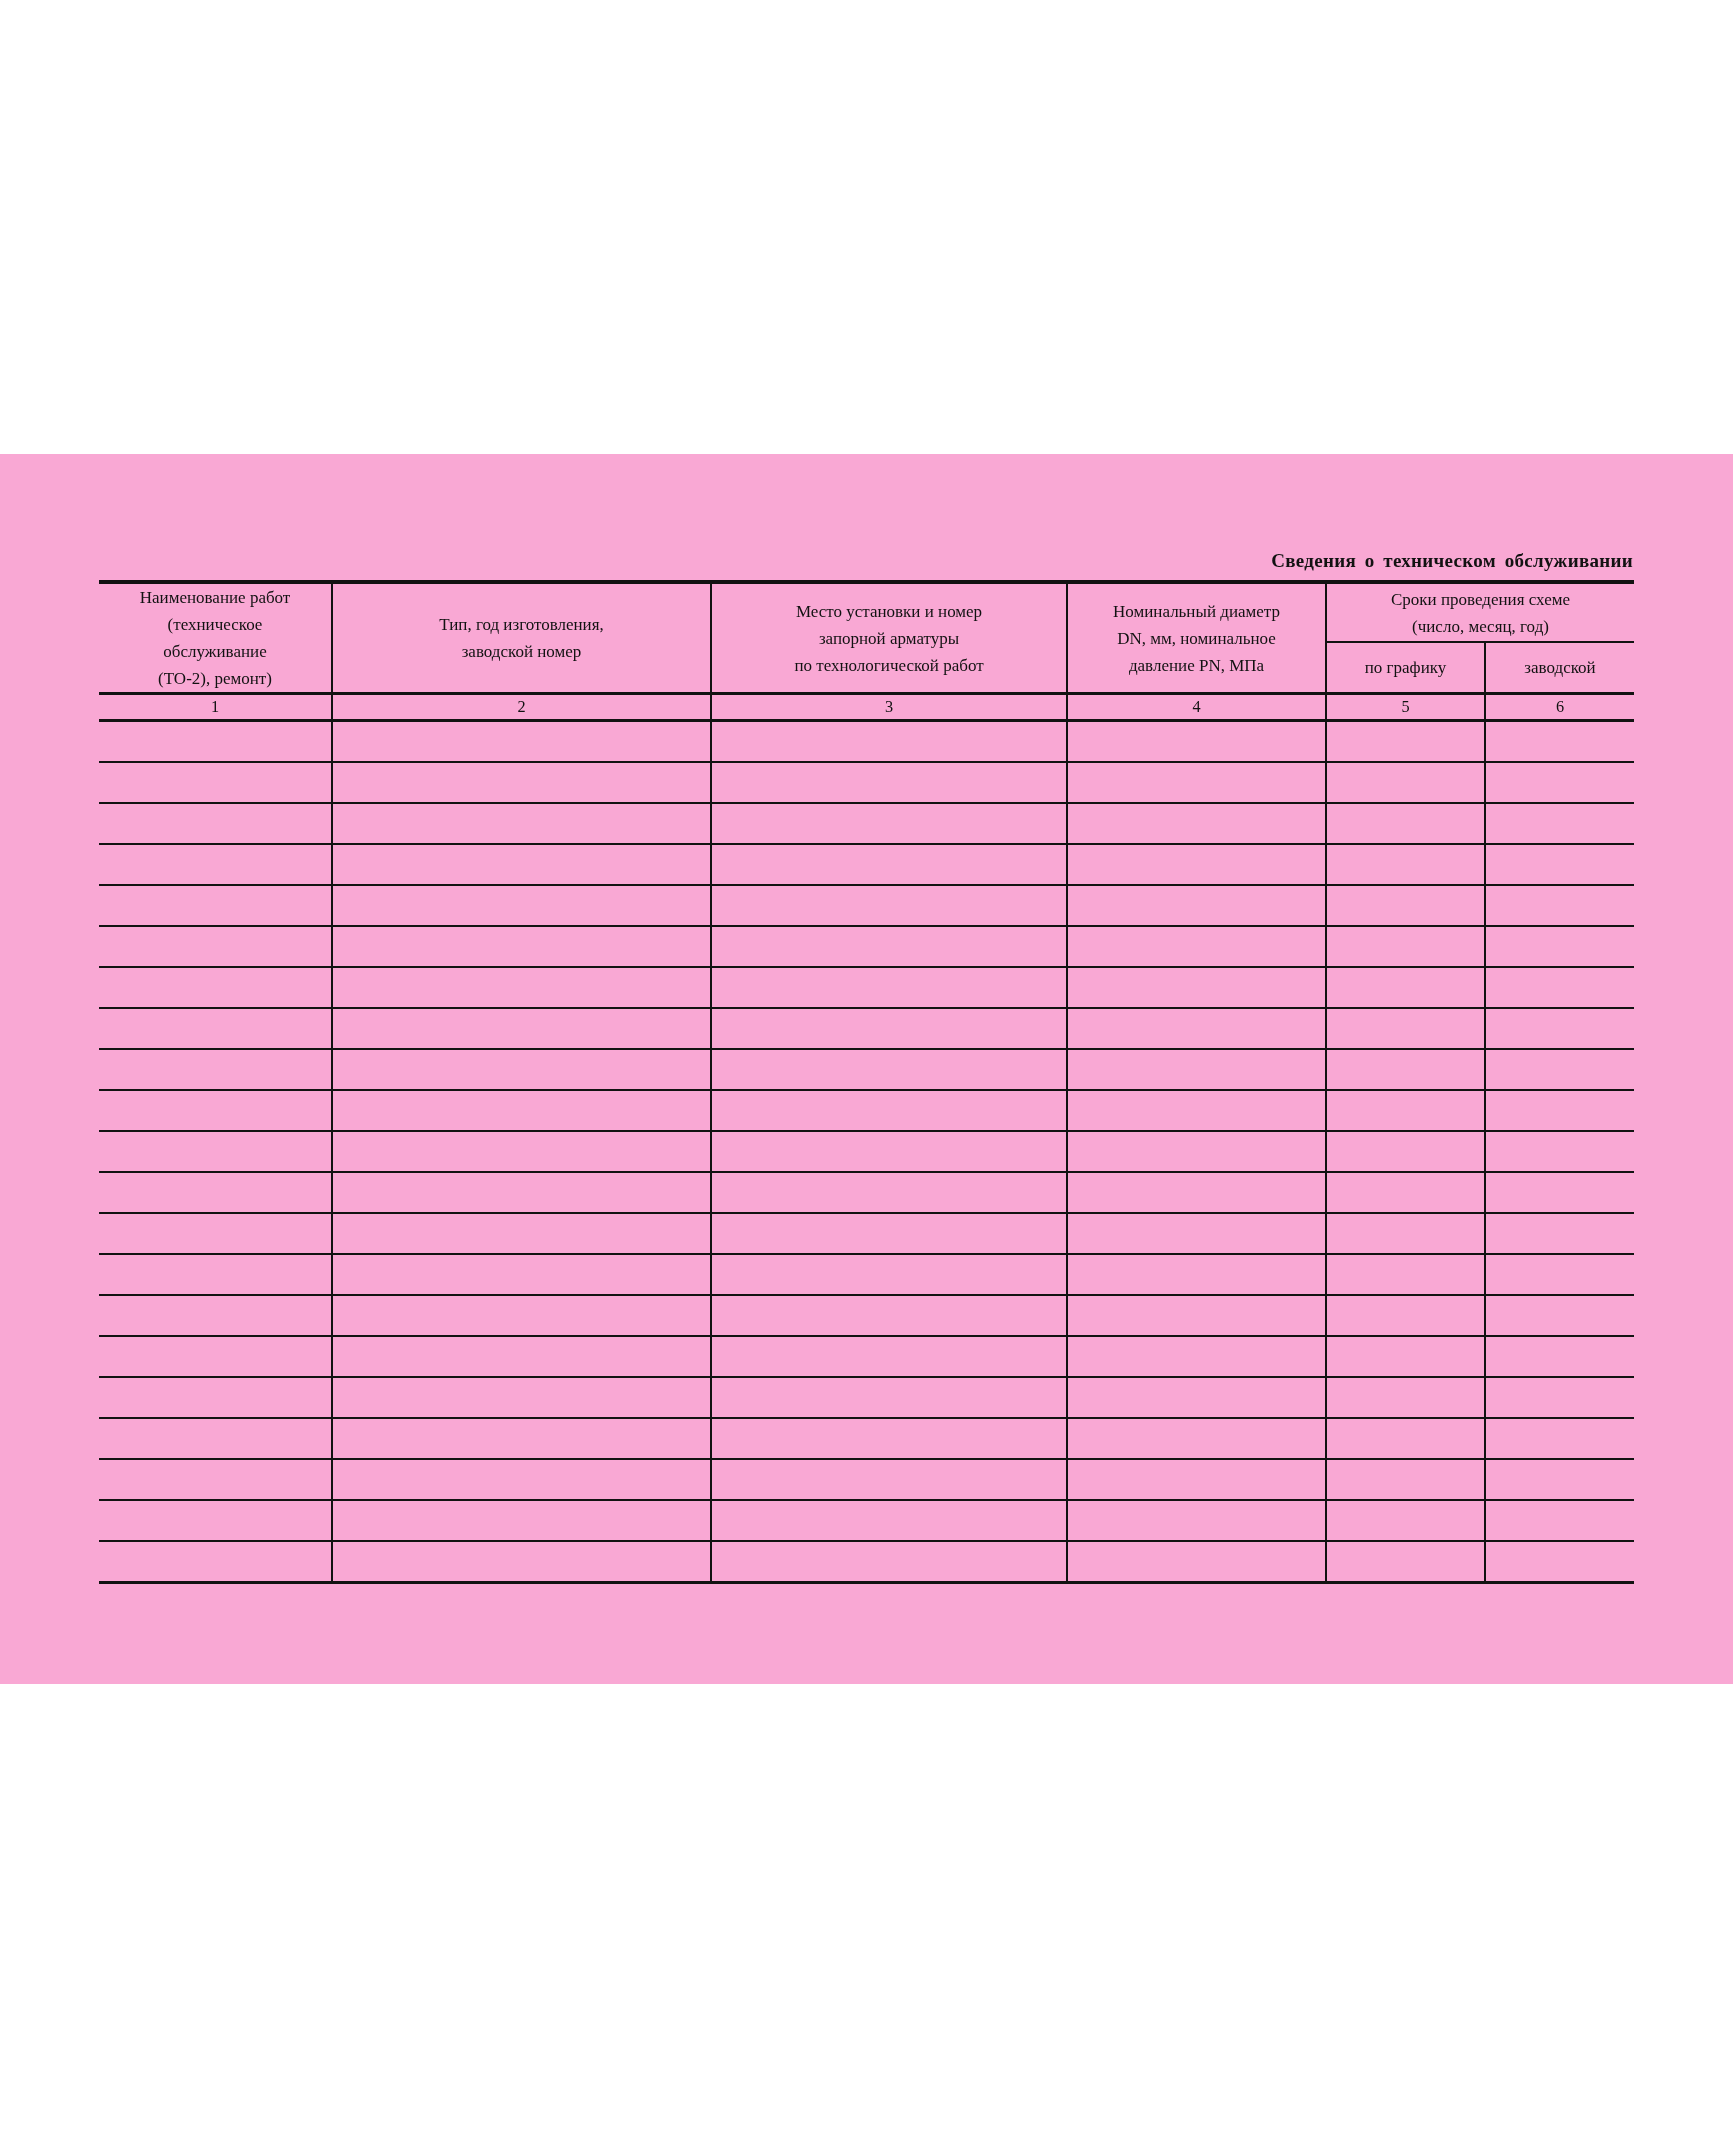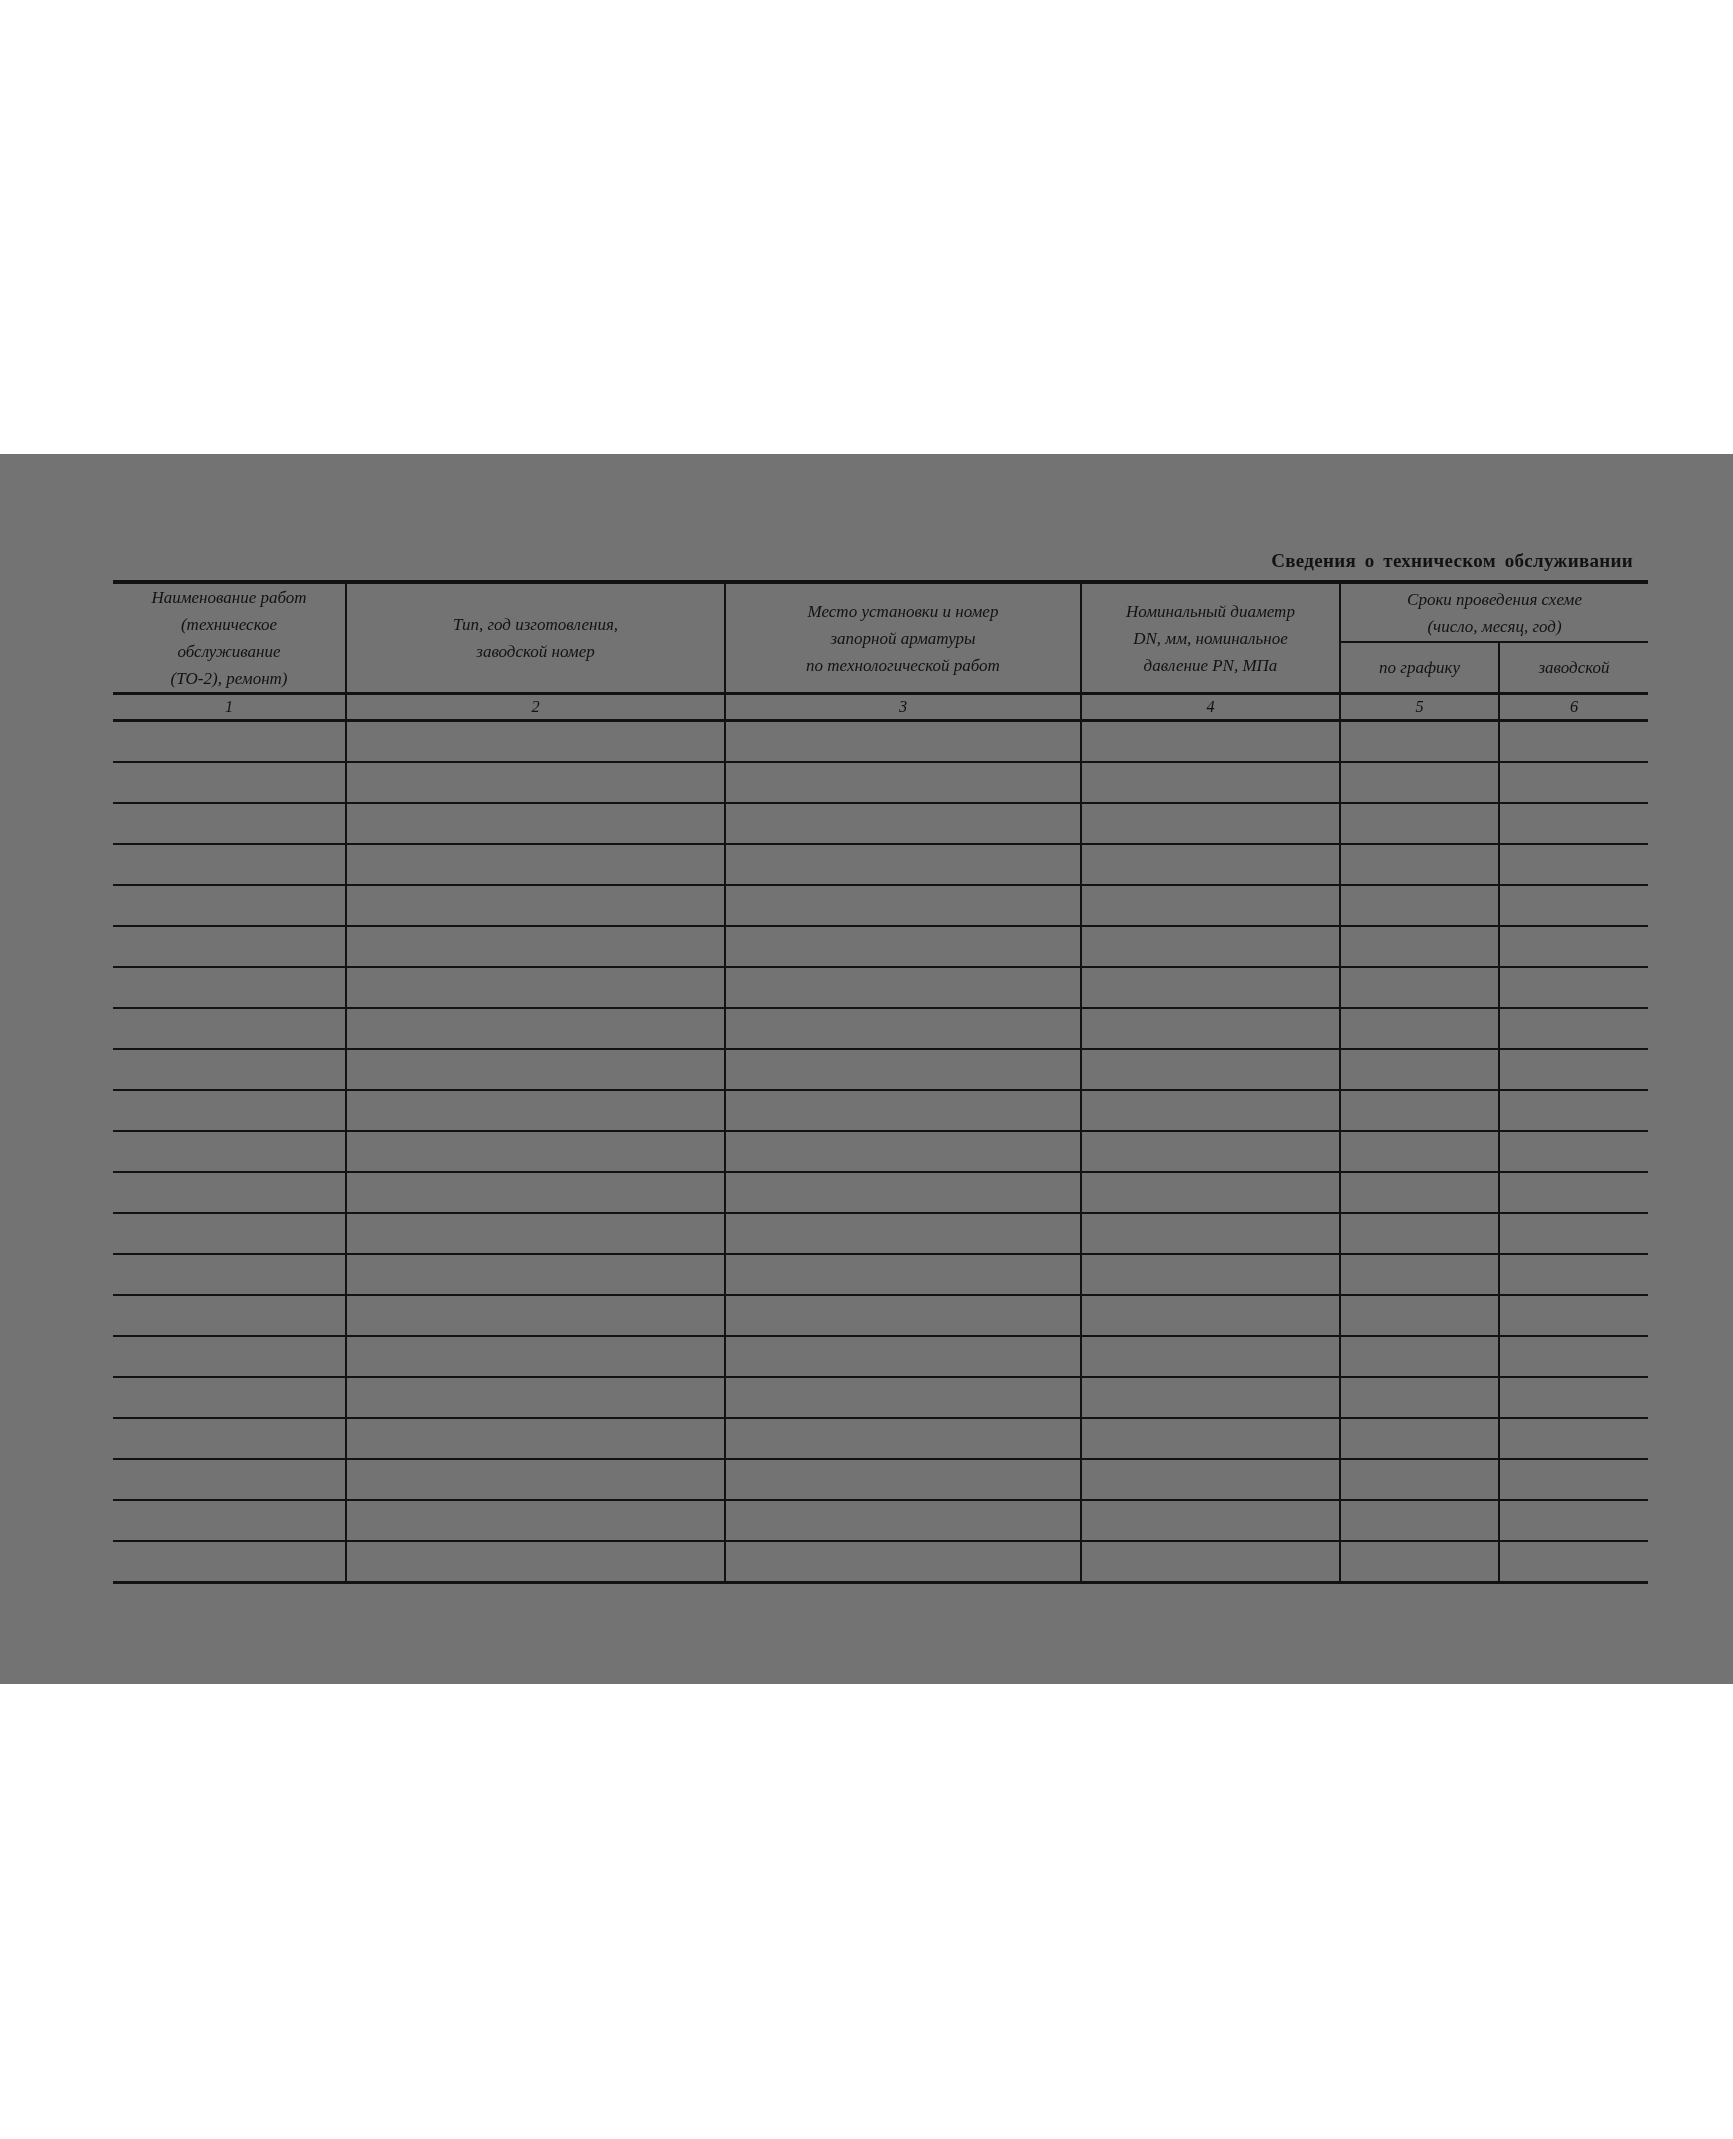--- a/index.html
+++ b/index.html
@@ -29,27 +29,26 @@
     width: 1534px;
     text-align: right;
     font-size: 19px;
     font-weight: bold;
     letter-spacing: 0.3px;
     word-spacing: 3.7px;
     white-space: nowrap;
   }
   table.journal {
     position: absolute;
-    left: 113px;
+    left: 99px;
     top: 126px;
     width: 1534px;
     border-collapse: collapse;
     table-layout: fixed;
     border-top: 4.4px solid #121212;
-    font-style: italic;
   }
   table.journal th,
   table.journal td {
     border-left: 2.2px solid #121212;
     border-right: 2.2px solid #121212;
     padding: 0 6px;
     margin: 0;
     text-align: center;
     vertical-align: middle;
     font-weight: normal;
@@ -67,21 +66,21 @@
   tr.h-sub th { border-bottom: 3.7px solid #121212; height: 47px; border-radius: 10px; }
   tr.nums th { border-bottom: 3.7px solid #121212; height: 24px; font-size: 16.3px; line-height: 24px; }
   tbody td { border-bottom: 2.2px solid #121212; height: 39px; }
   tbody tr:last-child td { border-bottom: 3.7px solid #121212; }
 
   .multiline { white-space: pre-line; }
 </style>
 </head>
 <body style="background: rgb(255, 255, 255); color: rgb(18, 18, 18);">
 
-<div class="sheet" style="background: #737373;">
+<div class="sheet" style="background: #f9a8d4;">
 
   <div class="doc-title">Сведения о техническом обслуживании</div>
 
   <table class="journal">
     <colgroup>
       <col style="width:233px">
       <col style="width:379px">
       <col style="width:356px">
       <col style="width:259px">
       <col style="width:159px">

